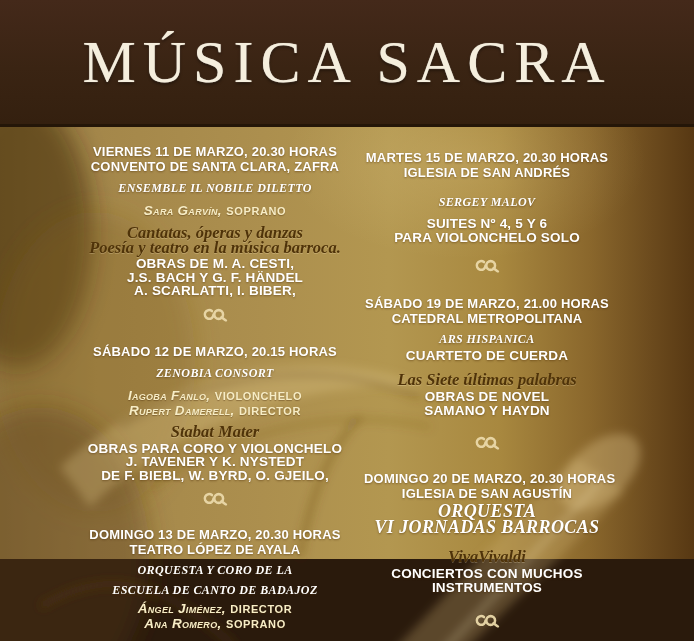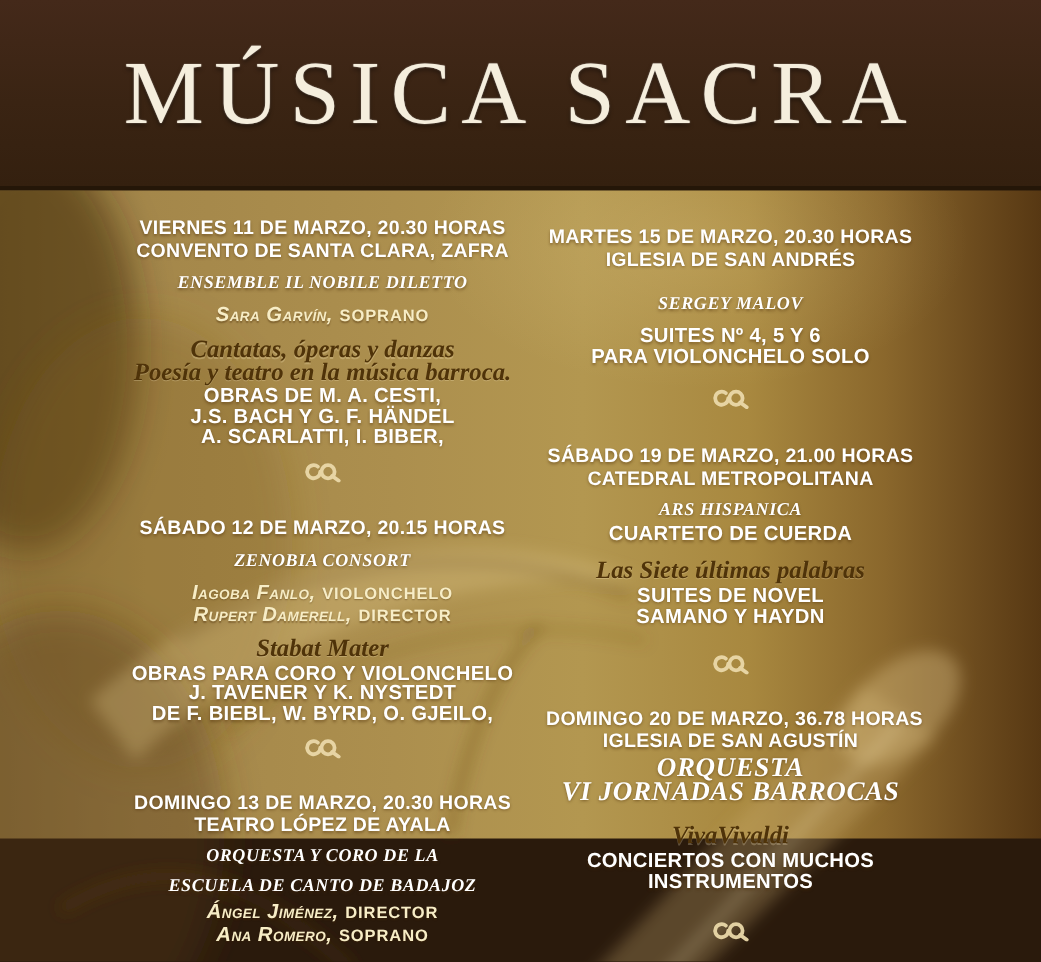--- a/index.html
+++ b/index.html
@@ -186,32 +186,32 @@
 
       <article style="margin-top:23px">
         <div class="date">SÁBADO 19 DE MARZO, 21.00 HORAS</div>
         <div class="venue">CATEDRAL METROPOLITANA</div>
         <div class="title-line" style="margin-top:3px;line-height:20px">ARS HISPANICA</div>
         <div class="subtitle">CUARTETO DE CUERDA</div>
         <div style="margin-top:9px">
           <div class="program-line">Las Siete últimas palabras</div>
         </div>
         <div class="works" style="margin-top:3px">
-          <div>SUITES DE NOVEL</div>
+          <div>OBRAS DE NOVEL</div>
           <div>SAMANO Y HAYDN</div>
         </div>
         <div class="orn" style="margin-top:18px">
           <svg width="27" height="15" viewBox="0 0 34 18">
               <use href="#orn-sym"></use>
             </svg>
         </div>
       </article>
 
       <article style="margin-top:21px">
-        <div class="date">DOMINGO 20 DE MARZO, 36.78 HORAS</div>
+        <div class="date">DOMINGO 20 DE MARZO, 20.30 HORAS</div>
         <div class="venue">IGLESIA DE SAN AGUSTÍN</div>
         <div style="margin-top:2px">
           <div class="title-line condensed">ORQUESTA</div>
           <div class="title-line condensed">VI JORNADAS BARROCAS</div>
         </div>
         <div style="margin-top:14px">
           <div class="program-line">VivaVivaldi</div>
         </div>
         <div class="works" style="margin-top:3px">
           <div>CONCIERTOS CON MUCHOS</div>

